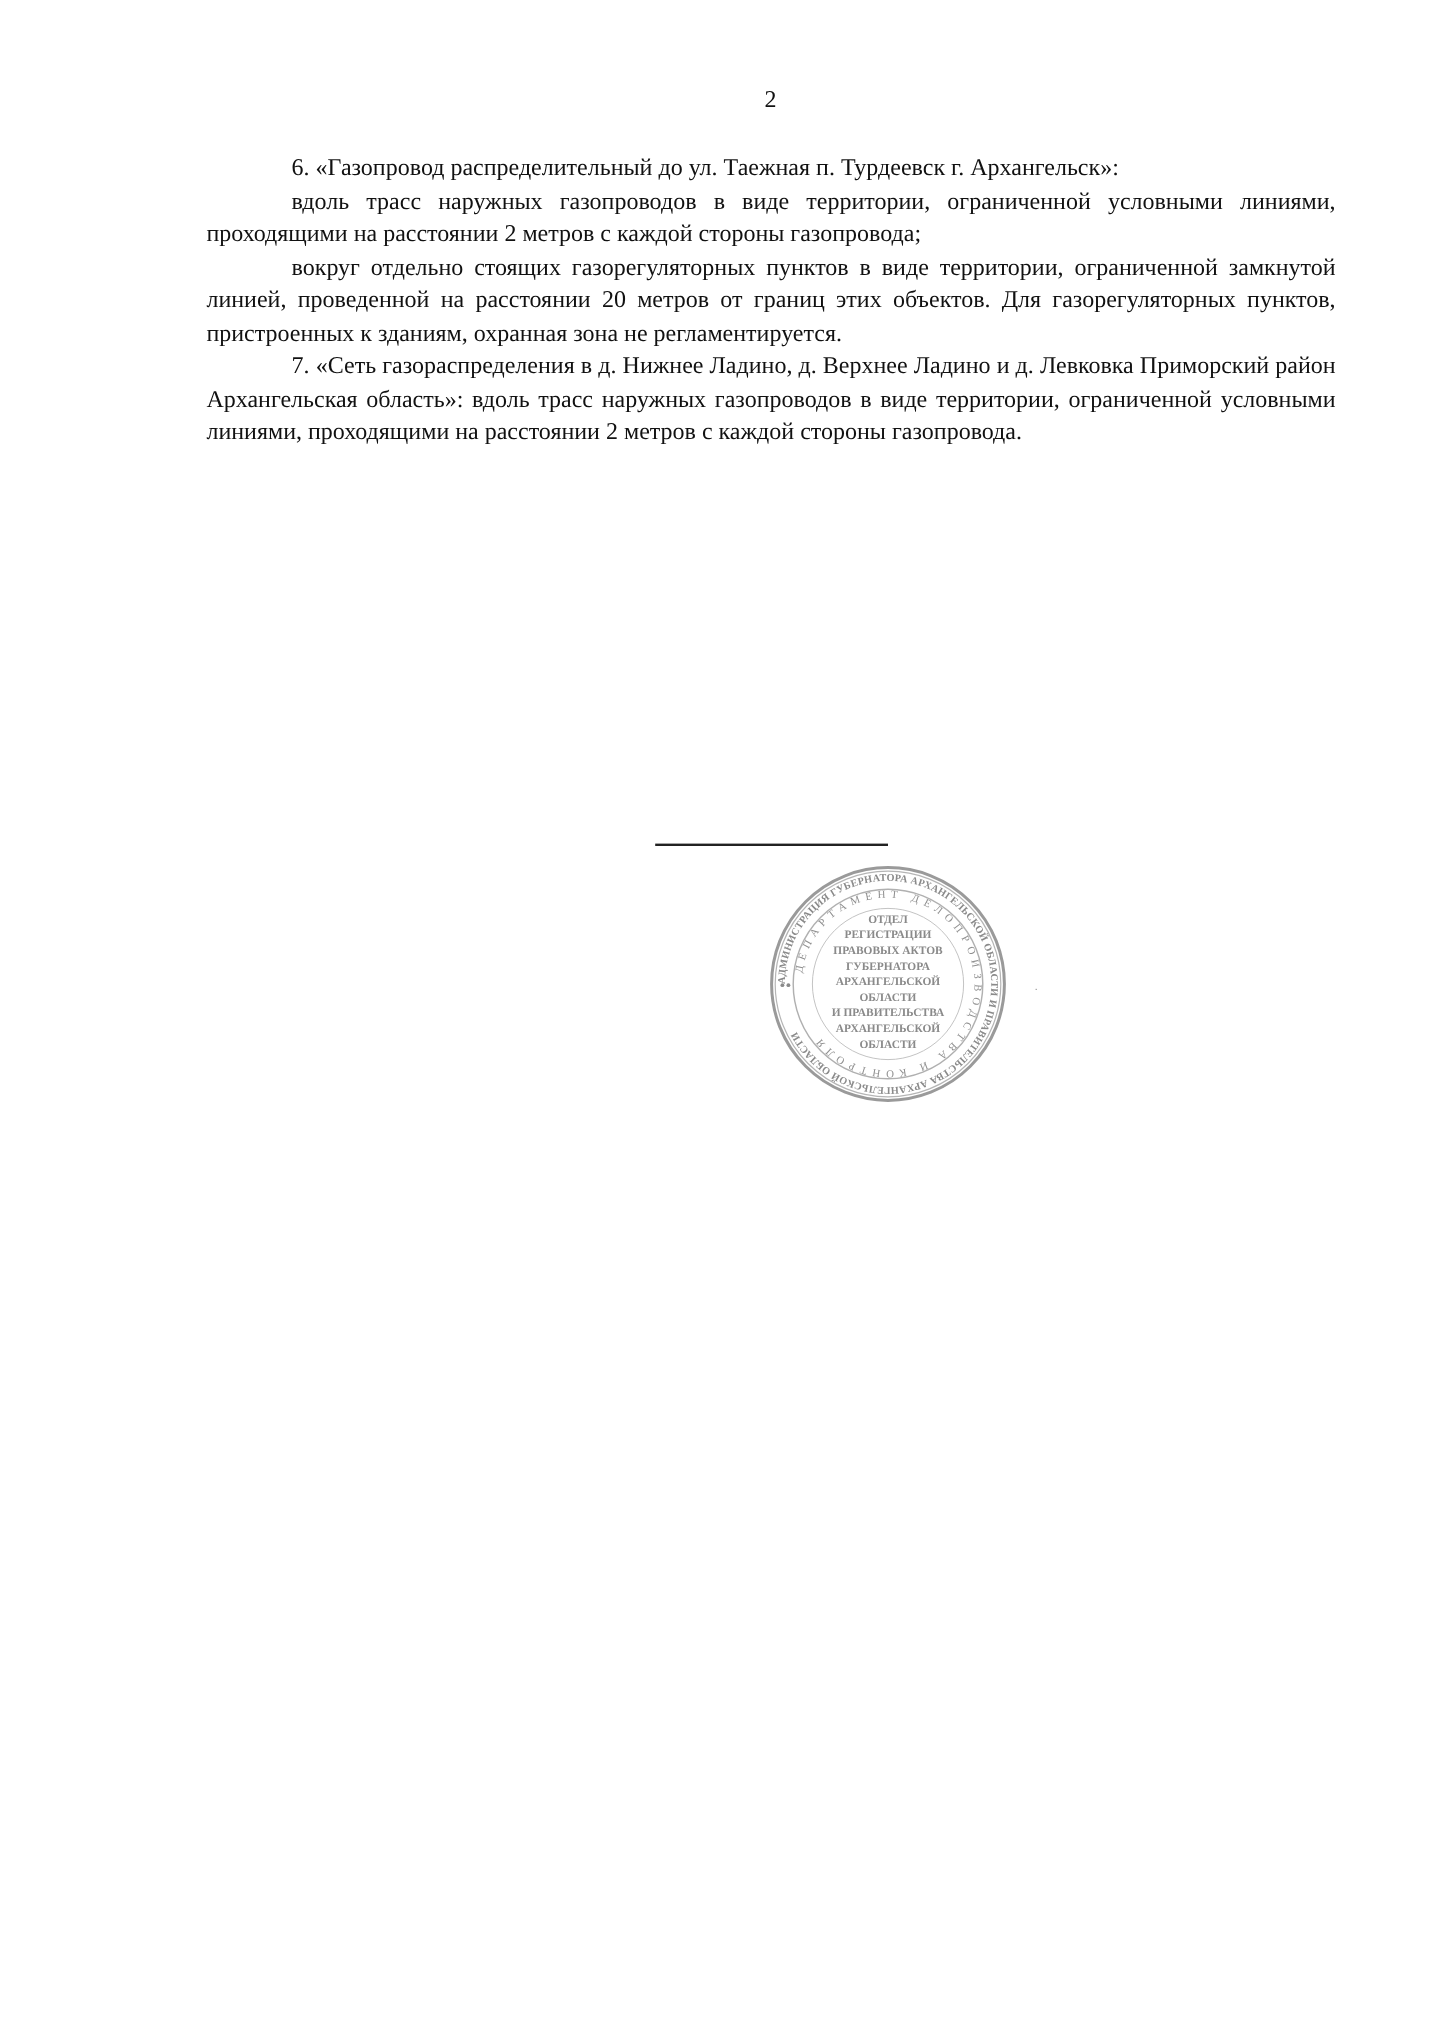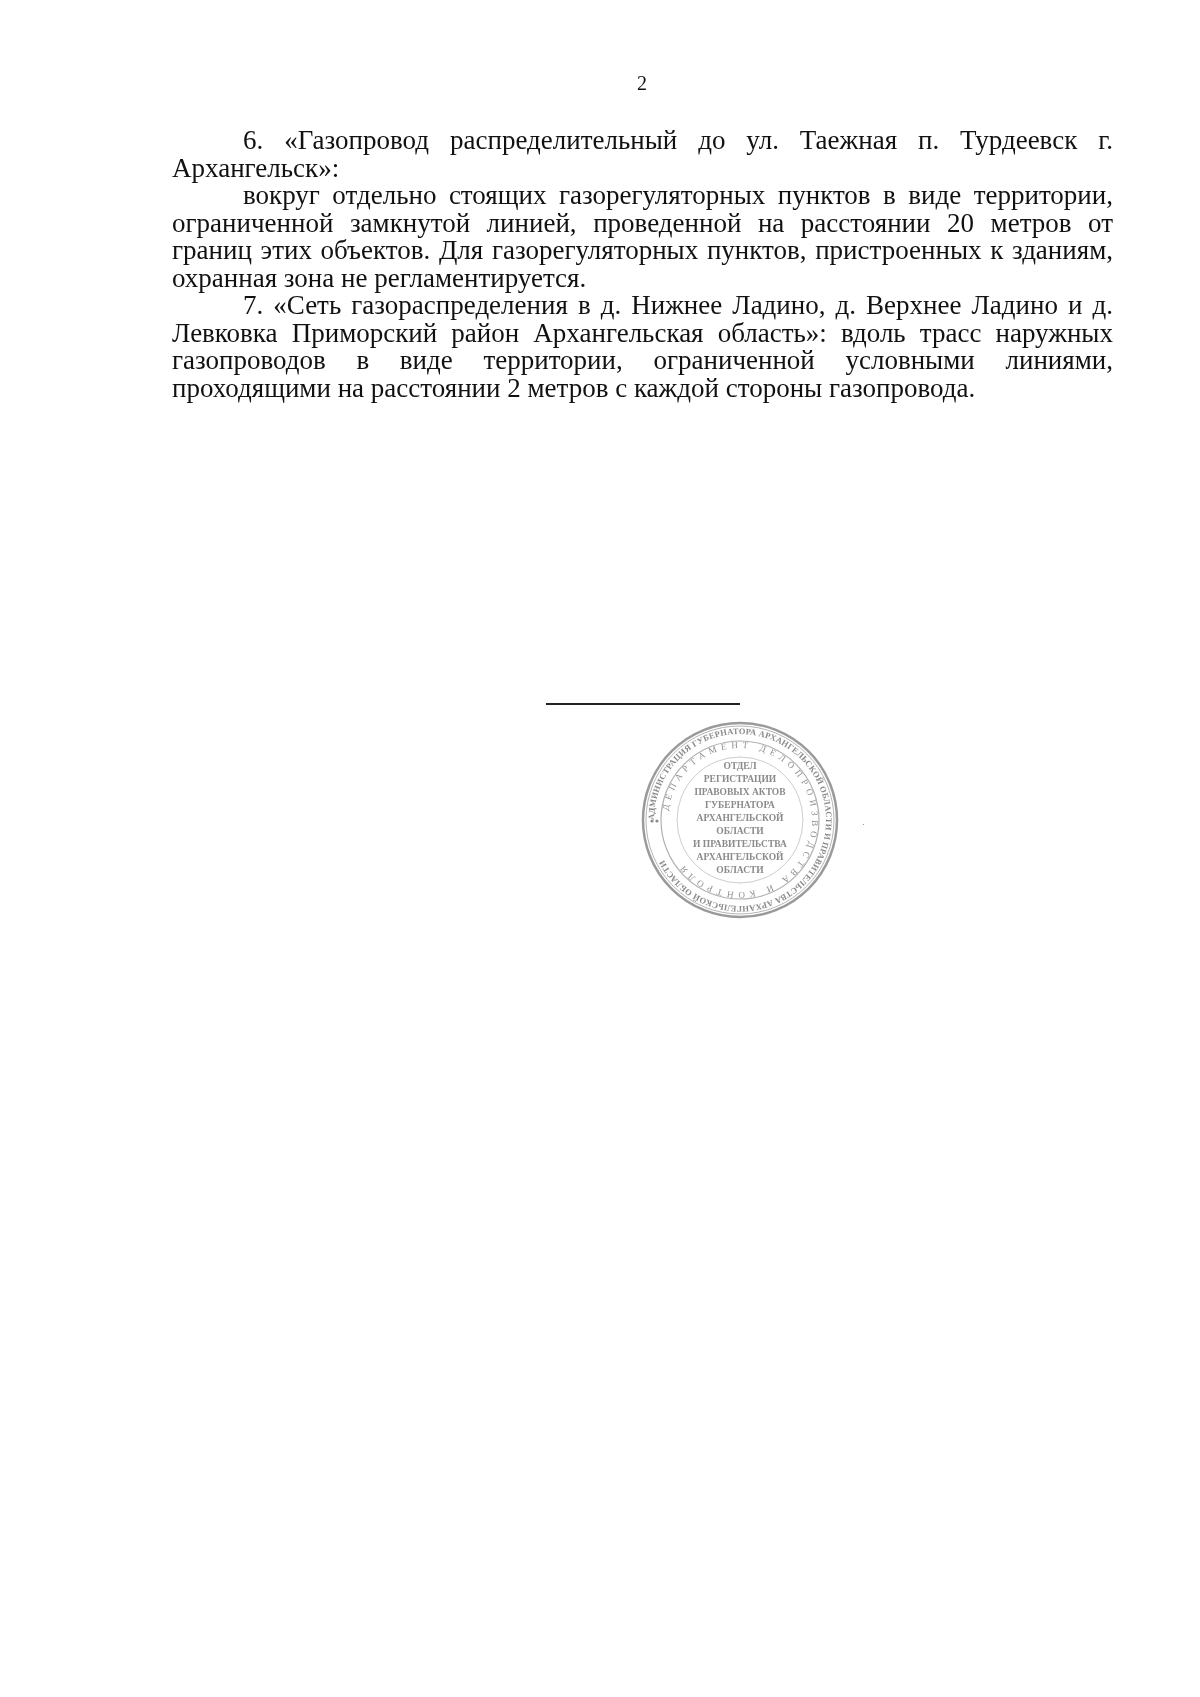--- a/index.html
+++ b/index.html
@@ -22,21 +22,21 @@
       width: 1284px;
       text-align: center;
       font-size: 20px;
       line-height: 24px;
     }
     .body-text {
       position: absolute;
       top: 127px;
       left: 172px;
       width: 941px;
-      font-size: 27px;
+      font-size: 20px;
       line-height: 27.5px;
     }
     .para {
       margin: 0;
       text-align: justify;
       text-indent: 71px;
       hyphens: none;
     }
     .rule {
       position: absolute;
@@ -67,20 +67,21 @@
       background: #999999;
     }
   </style>
 </head>
 <body>
 
 <div class="page-number">2</div>
 
 <div class="body-text">
   <p class="para">6. «Газопровод распределительный до ул. Таежная п. Турдеевск г. Архангельск»:</p>
+  <p class="para">вдоль трасс наружных газопроводов в виде территории, ограниченной условными линиями, проходящими на расстоянии 2 метров с каждой стороны газопровода;</p>
   <p class="para">вокруг отдельно стоящих газорегуляторных пунктов в виде территории, ограниченной замкнутой линией, проведенной на расстоянии 20 метров от границ этих объектов. Для газорегуляторных пунктов, пристроенных к зданиям, охранная зона не регламентируется.</p>
   <p class="para">7. «Сеть газораспределения в д. Нижнее Ладино, д. Верхнее Ладино и д. Левковка Приморский район Архангельская область»: вдоль трасс наружных газопроводов в виде территории, ограниченной условными линиями, проходящими на расстоянии 2 метров с каждой стороны газопровода.</p>
 </div>
 
 <div class="rule"></div>
 
 <div class="stamp">
   <svg viewBox="0 0 200 200" xmlns="http://www.w3.org/2000/svg">
     <defs>
       <path id="outerPath" d="M 100,100 m -86,0 a 86,86 0 1,1 172,0 a 86,86 0 1,1 -172,0"></path>

